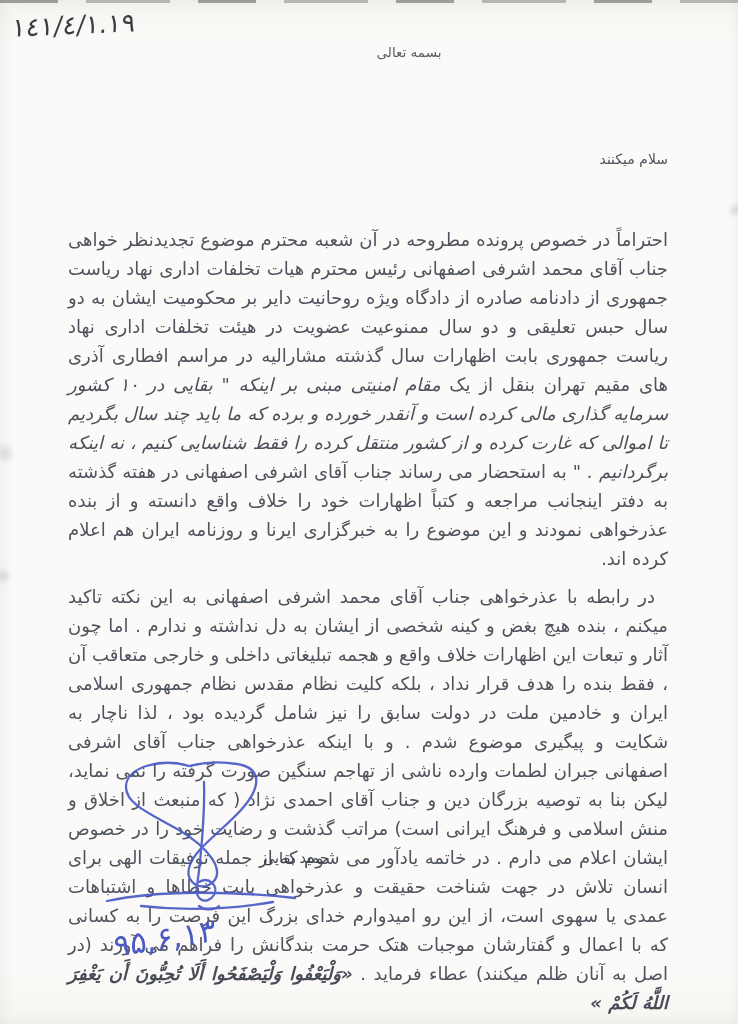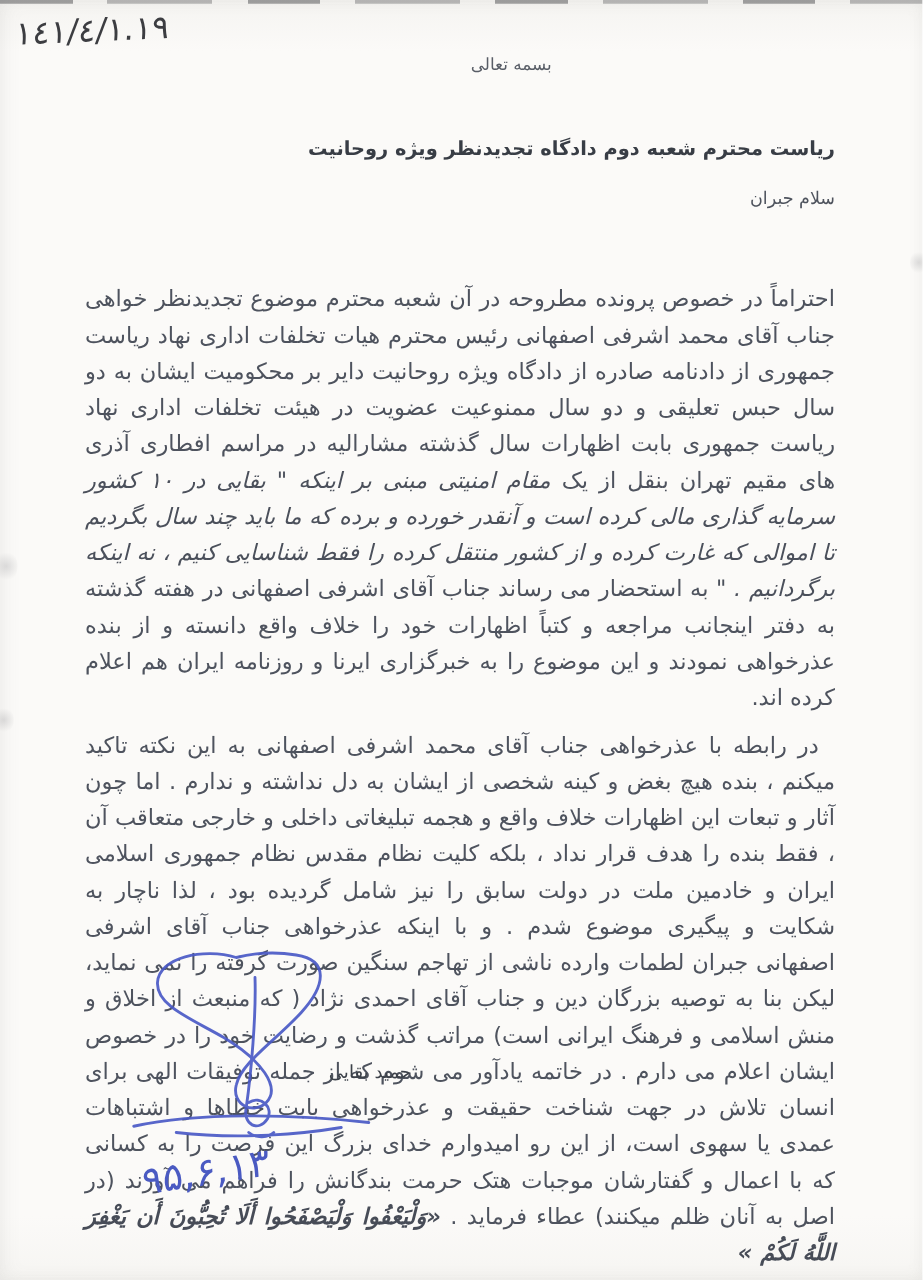--- a/index.html
+++ b/index.html
@@ -143,23 +143,22 @@
 
   <div class="scan-top"></div>
   <div class="smudge s1"></div>
   <div class="smudge s2"></div>
   <div class="smudge s3"></div>
 
   <div class="case-number">١٤١/٤/١.١٩</div>
 
   <div class="besmele">بسمه تعالی</div>
 
-  <div class="heading">ریاست محترم شعبه دوم دادگاه تجدیدنظر ویژه روحانیت</div>
 
-  <div class="salutation">سلام جبران</div>
+  <div class="salutation">سلام میکنند</div>
 
   <div class="letter-body">
     <p><span>احتراماً در خصوص پرونده مطروحه در آن شعبه محترم موضوع تجدیدنظر خواهی جناب آقای محمد اشرفی اصفهانی رئیس محترم هیات تخلفات اداری نهاد ریاست جمهوری از دادنامه صادره از دادگاه ویژه روحانیت دایر بر محکومیت ایشان به دو سال حبس تعلیقی و دو سال ممنوعیت عضویت در هیئت تخلفات اداری نهاد ریاست جمهوری بابت اظهارات سال گذشته مشارالیه در مراسم افطاری آذری های مقیم تهران بنقل از یک </span><span class="quoted-italic">مقام امنیتی مبنی بر اینکه " بقایی در ۱۰ کشور سرمایه گذاری مالی کرده است و آنقدر خورده و برده که ما باید چند سال بگردیم تا اموالی که غارت کرده و از کشور منتقل کرده را فقط شناسایی کنیم ، نه اینکه برگردانیم . "</span><span> به استحضار می رساند جناب آقای اشرفی اصفهانی در هفته گذشته به دفتر اینجانب مراجعه و کتباً اظهارات خود را خلاف واقع دانسته و از بنده عذرخواهی نمودند و این موضوع را به خبرگزاری ایرنا و روزنامه ایران هم اعلام کرده اند.</span></p>
     <p class="indented"><span>در رابطه با عذرخواهی جناب آقای محمد اشرفی اصفهانی به این نکته تاکید میکنم ، بنده هیچ بغض و کینه شخصی از ایشان به دل نداشته و ندارم . اما چون آثار و تبعات این اظهارات خلاف واقع و هجمه تبلیغاتی داخلی و خارجی متعاقب آن ، فقط بنده را هدف قرار نداد ، بلکه کلیت نظام مقدس نظام جمهوری اسلامی ایران و خادمین ملت در دولت سابق را نیز شامل گردیده بود ، لذا ناچار به شکایت و پیگیری موضوع شدم . و با اینکه عذرخواهی جناب آقای اشرفی اصفهانی جبران لطمات وارده ناشی از تهاجم سنگین صورت گرفته را نمی نماید، لیکن بنا به توصیه بزرگان دین و جناب آقای احمدی نژاد ( که منبعث از اخلاق و منش اسلامی و فرهنگ ایرانی است) مراتب گذشت و رضایت خود را در خصوص ایشان اعلام می دارم . در خاتمه یادآور می شوم که از جمله توفیقات الهی برای انسان تلاش در جهت شناخت حقیقت و عذرخواهی بابت خطاها و اشتباهات عمدی یا سهوی است، از این رو امیدوارم خدای بزرگ این فرصت را به کسانی که با اعمال و گفتارشان موجبات هتک حرمت بندگانش را فراهم می آورند (در اصل به آنان ظلم میکنند) عطاء فرماید . </span><span class="quran-quote">«وَلْيَعْفُوا وَلْيَصْفَحُوا أَلَا تُحِبُّونَ أَن يَغْفِرَ اللَّهُ لَكُمْ »</span></p>
   </div>
 
   <div class="signature-area">
     <svg class="signature-scribble" width="205" height="158" viewBox="0 0 205 158" fill="none" xmlns="http://www.w3.org/2000/svg">
       <g stroke="#4a5ac6" stroke-width="2.3" stroke-linecap="round" fill="none" opacity="0.92">
         <path d="M86,8 C60,0 24,8 23,28 C22,46 48,56 76,72 C106,90 122,112 110,124 C100,134 82,126 86,110 C90,92 118,74 138,52 C158,30 160,10 134,6 C116,3 98,5 86,8"></path>

